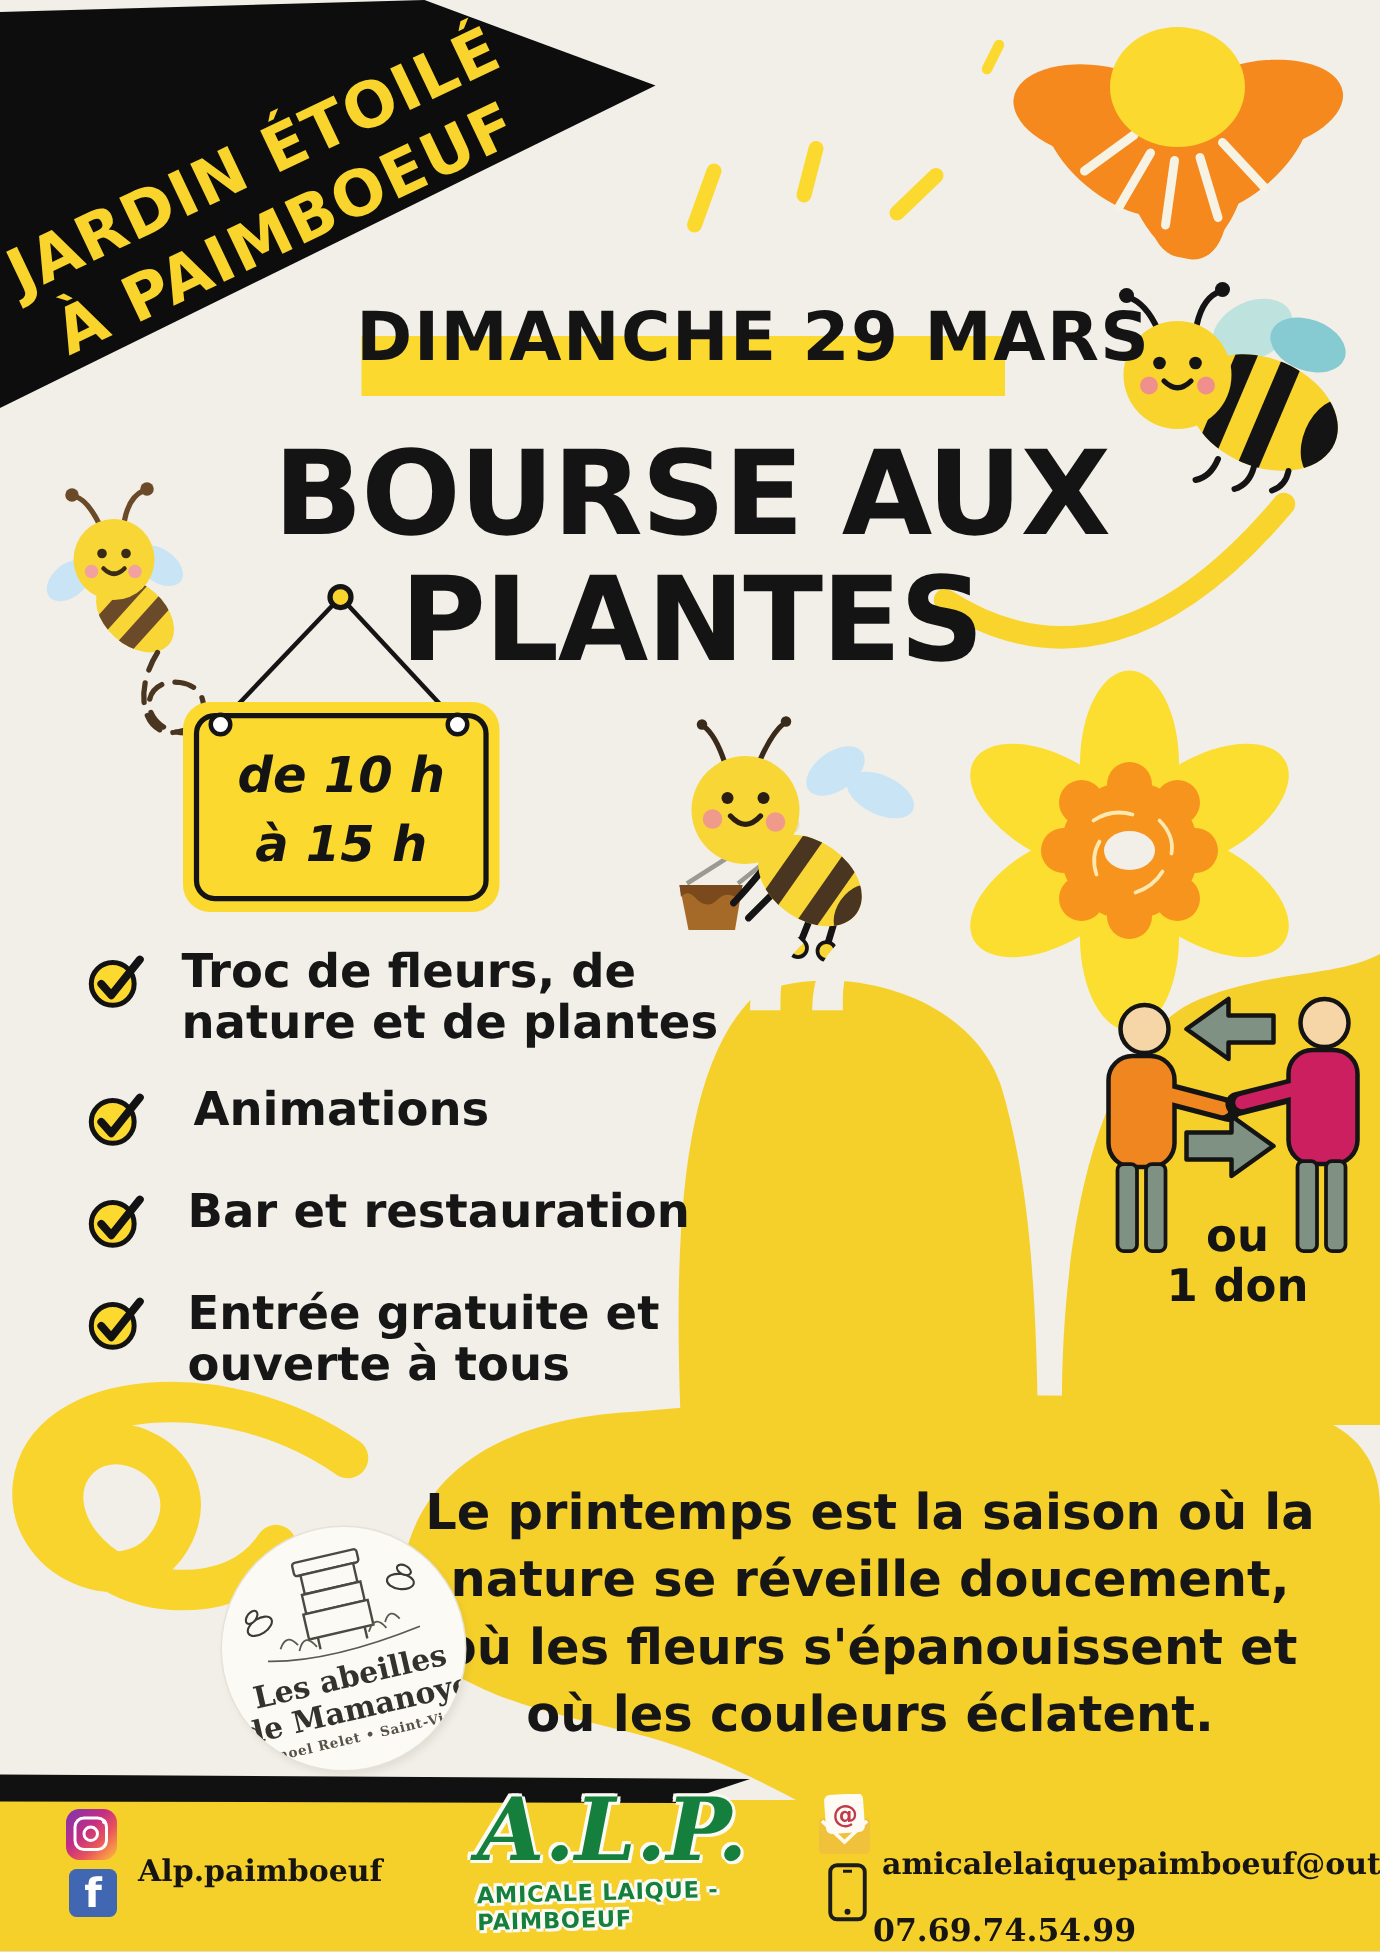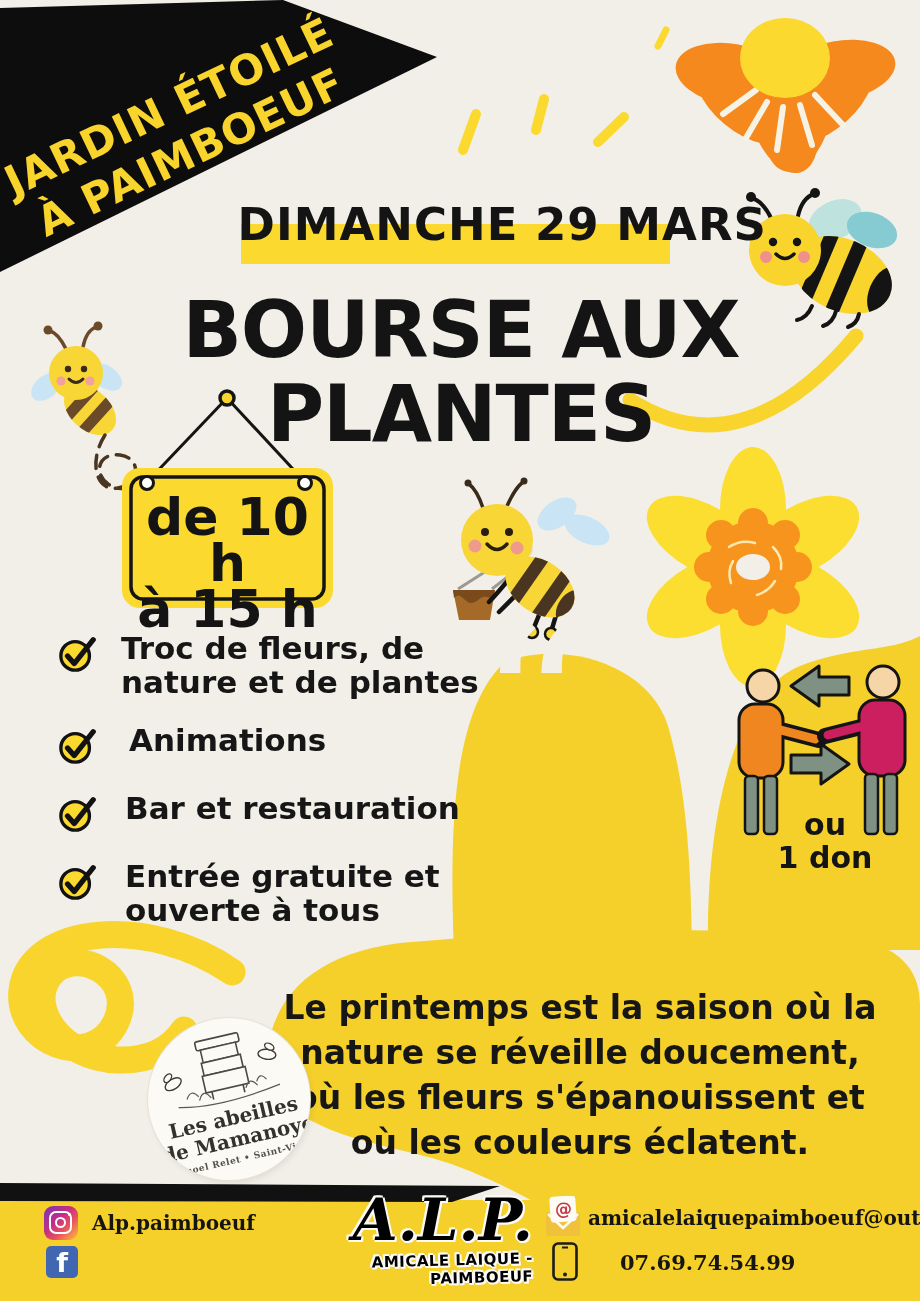--- a/index.html
+++ b/index.html
@@ -13,22 +13,22 @@
   .banner-text{left:-20px;top:55px;width:400px;height:150px;transform:rotate(-25.5deg);
     display:flex;flex-direction:column;justify-content:center;align-items:center;
     color:#F8D42D;font-weight:bold;font-size:42px;line-height:50px;letter-spacing:1px;z-index:3;}
   
   .date-highlight{left:241px;top:224px;width:429px;height:40px;background:#FBD92E;}
   .date-text{left:155px;top:198px;width:612px;text-align:right;font-size:45px;font-weight:bold;
     color:#141414;letter-spacing:1px;}
   .big-title{left:101px;top:252px;width:720px;text-align:center;font-size:78px;line-height:84px;
     font-weight:bold;color:#141414;letter-spacing:-1px;margin-top:36px;}
   
-  .sign-text{left:122px;top:494px;width:211px;text-align:center;font-size:52px;line-height:46px;
-    font-weight:bold;color:#141414;}
+  .sign-text{left:122px;top:494px;width:211px;text-align:center;font-size:33px;line-height:46px;
+    font-weight:bold;color:#141414;font-style:italic;}
   
   .check-row{left:58px;display:flex;gap:23px;align-items:flex-start;}
   .check-row .ck{flex:0 0 auto;margin-top:3px;}
   .check-row .lbl{font-size:31px;line-height:34px;font-weight:bold;color:#161616;white-space:nowrap;}
   
   .troc{left:735px;top:808px;width:180px;text-align:center;font-size:30px;line-height:33px;
     font-weight:bold;color:#141414;}
   
   .qmark{left:478px;top:598px;font-family:"DejaVu Serif",serif;font-size:215px;line-height:215px;
     color:#F2EFE8;letter-spacing:-6px;}
@@ -39,29 +39,29 @@
   .stamp{left:148px;top:1018px;width:162px;height:162px;border-radius:50%;background:#FCFAF4;
     box-shadow:0 0 0 1px #e6e2d6, 2px 3px 6px rgba(0,0,0,0.08);overflow:hidden;}
   .stamp-inner{position:absolute;left:0;top:0;width:100%;height:100%;transform:rotate(-13deg);}
   .stamp-line{position:absolute;width:100%;text-align:center;font-family:"DejaVu Serif",serif;
     font-weight:bold;color:#33322c;}
   .stamp-l1{top:88px;font-size:20px;}
   .stamp-l2{top:110px;font-size:20px;}
   .stamp-sub{top:137px;font-size:9px;color:#55524a;letter-spacing:0.5px;}
   
   .footer-label{font-family:"DejaVu Serif",serif;font-weight:bold;color:#171512;font-size:20px;
-    white-space:nowrap;}
+    white-space:nowrap;margin-top:24px;}
   .ig-icon{left:44px;top:1206px;width:34px;height:34px;border-radius:9px;
     background:linear-gradient(135deg,#7b35b4 0%,#c32d85 40%,#e8545c 65%,#f9a245 90%,#fcd059 100%);}
   .ig-frame{position:absolute;left:5px;top:5px;width:19px;height:19px;border:2.5px solid #fff;border-radius:7px;}
   .ig-lens{position:absolute;left:11px;top:11px;width:7px;height:7px;border:2.5px solid #fff;border-radius:50%;}
   .ig-dot{position:absolute;right:7px;top:7px;width:3px;height:3px;background:#fff;border-radius:50%;}
   .fb-icon{left:46px;top:1246px;width:32px;height:32px;border-radius:5px;background:#4267B2;
     color:#fff;font-weight:bold;font-size:27px;text-align:center;line-height:34px;overflow:hidden;}
-  .alp{left:318px;top:1190px;width:215px;text-align:right;color:#000000;}
+  .alp{left:318px;top:1190px;width:215px;text-align:left;color:#15803d;}
   .alp-title{font-family:"DejaVu Serif",serif;font-style:italic;font-weight:bold;font-size:58px;line-height:60px;
     text-shadow:2px 0 0 #FCFAF4,-2px 0 0 #FCFAF4,0 2px 0 #FCFAF4,0 -2px 0 #FCFAF4,2px 2px 0 #FCFAF4,-2px -2px 0 #FCFAF4;}
   .alp-sub{font-weight:bold;font-size:15px;letter-spacing:0.5px;margin-top:2px;transform:rotate(-1.5deg);
     text-shadow:2px 0 0 #FCFAF4,-2px 0 0 #FCFAF4,0 2px 0 #FCFAF4,0 -2px 0 #FCFAF4,2px 2px 0 #FCFAF4,-2px -2px 0 #FCFAF4;}
 </style>
 </head>
 <body>
 
 <div class="poster">
 
@@ -395,15 +395,15 @@
     <rect x="4" y="0" width="26" height="26" rx="4" fill="#FDFBF4" transform="rotate(-4 17 13)"></rect>
     <text x="9" y="19" font-size="17" font-weight="bold" fill="#C23A4A" font-family="DejaVu Sans, sans-serif">@</text>
   </svg>
   <div class="abs txt footer-label" style="left:588px;top:1206px;">amicalelaiquepaimboeuf@outlook.fr</div>
 
   <svg class="abs txt" style="left:552px;top:1242px;" width="28" height="40" viewBox="0 0 28 40">
     <rect x="1.5" y="1.5" width="23" height="36" rx="4.5" fill="none" stroke="#1c1c1c" stroke-width="2.6"></rect>
     <line x1="10" y1="5.5" x2="16" y2="5.5" stroke="#1c1c1c" stroke-width="2"></line>
     <circle cx="13" cy="32.5" r="2" fill="#1c1c1c"></circle>
   </svg>
-  <div class="abs txt footer-label" style="left:620px;top:1250px;font-size:21px;">07.69.74.54.99</div>
+  <div class="abs txt footer-label" style="left:582px;top:1250px;font-size:21px;">07.69.74.54.99</div>
 
 </div>
 
 </body></html>

